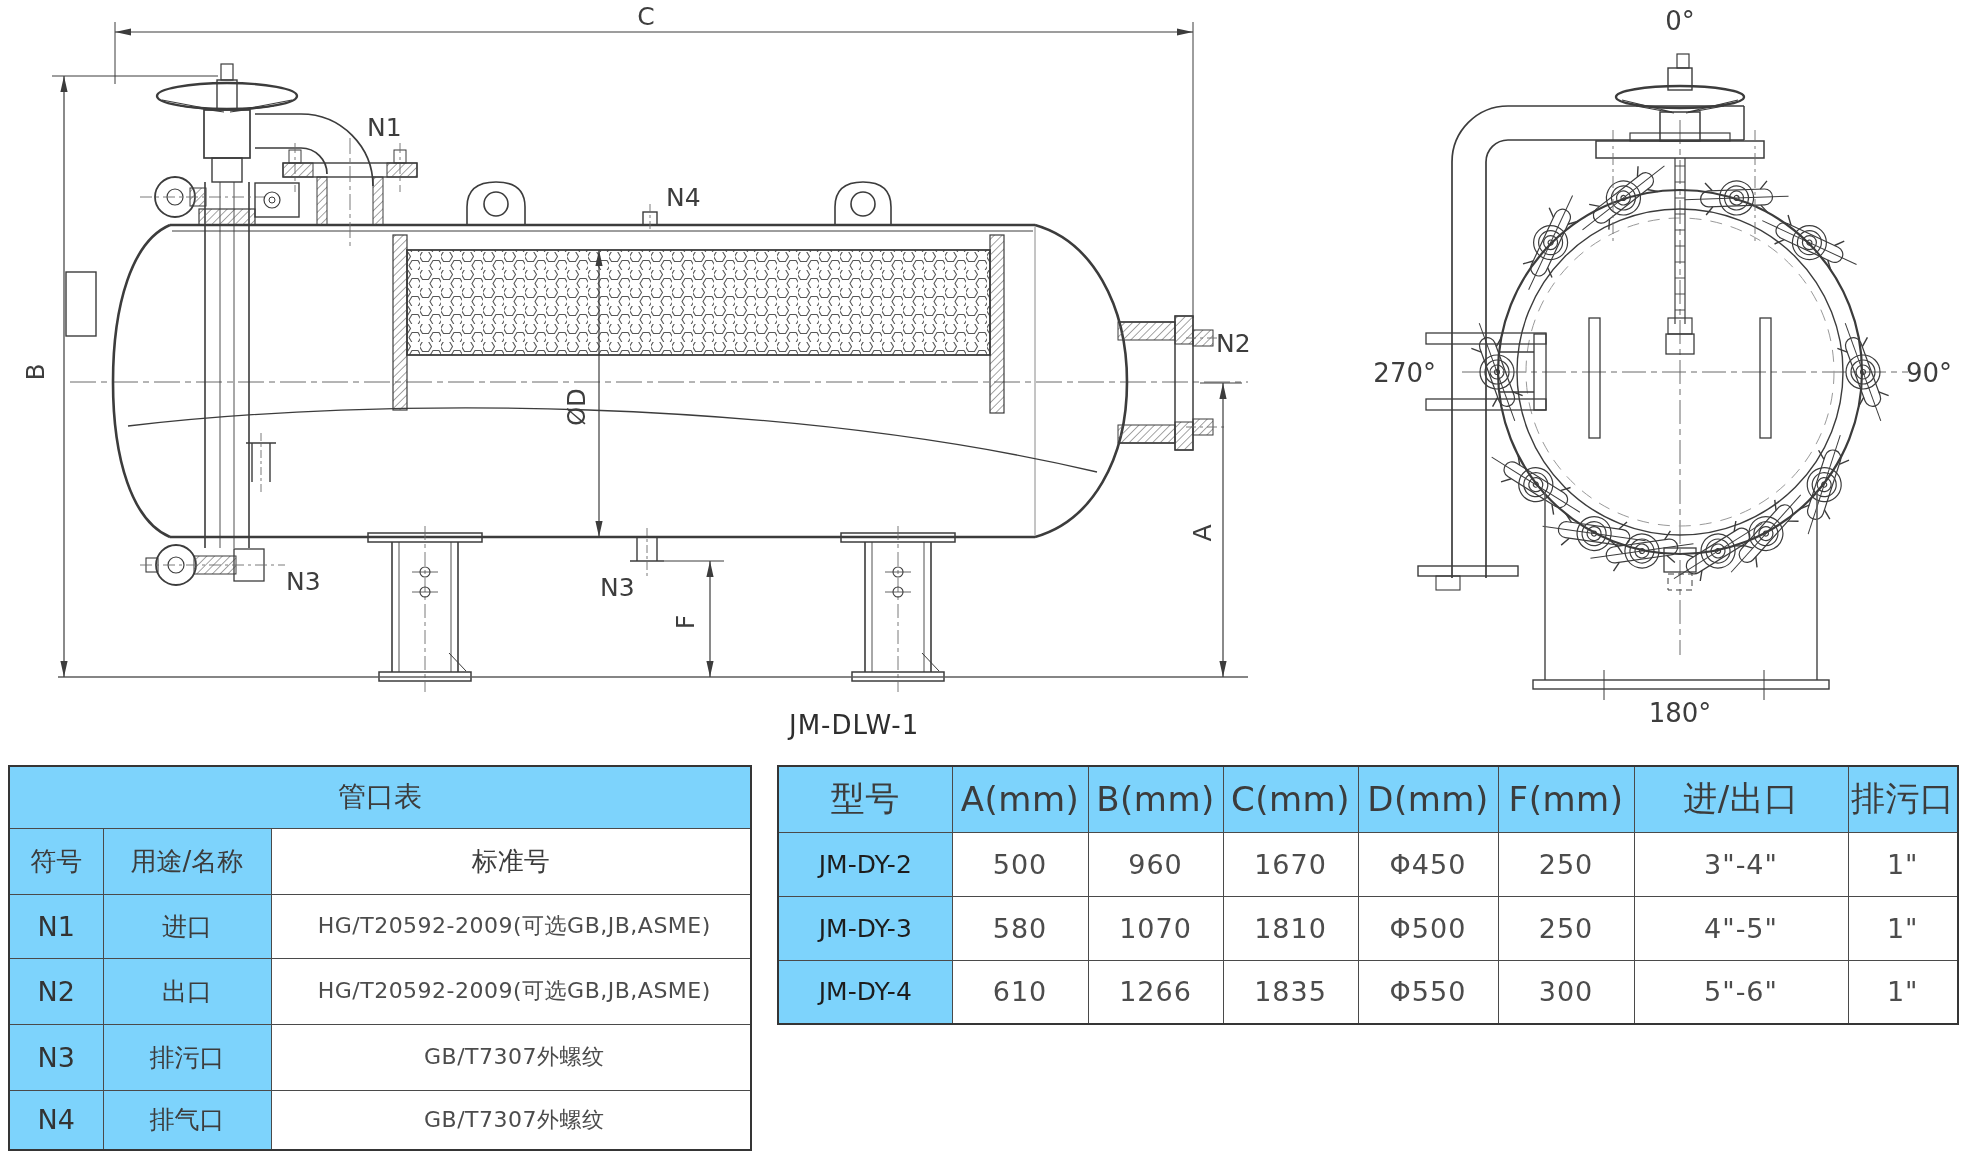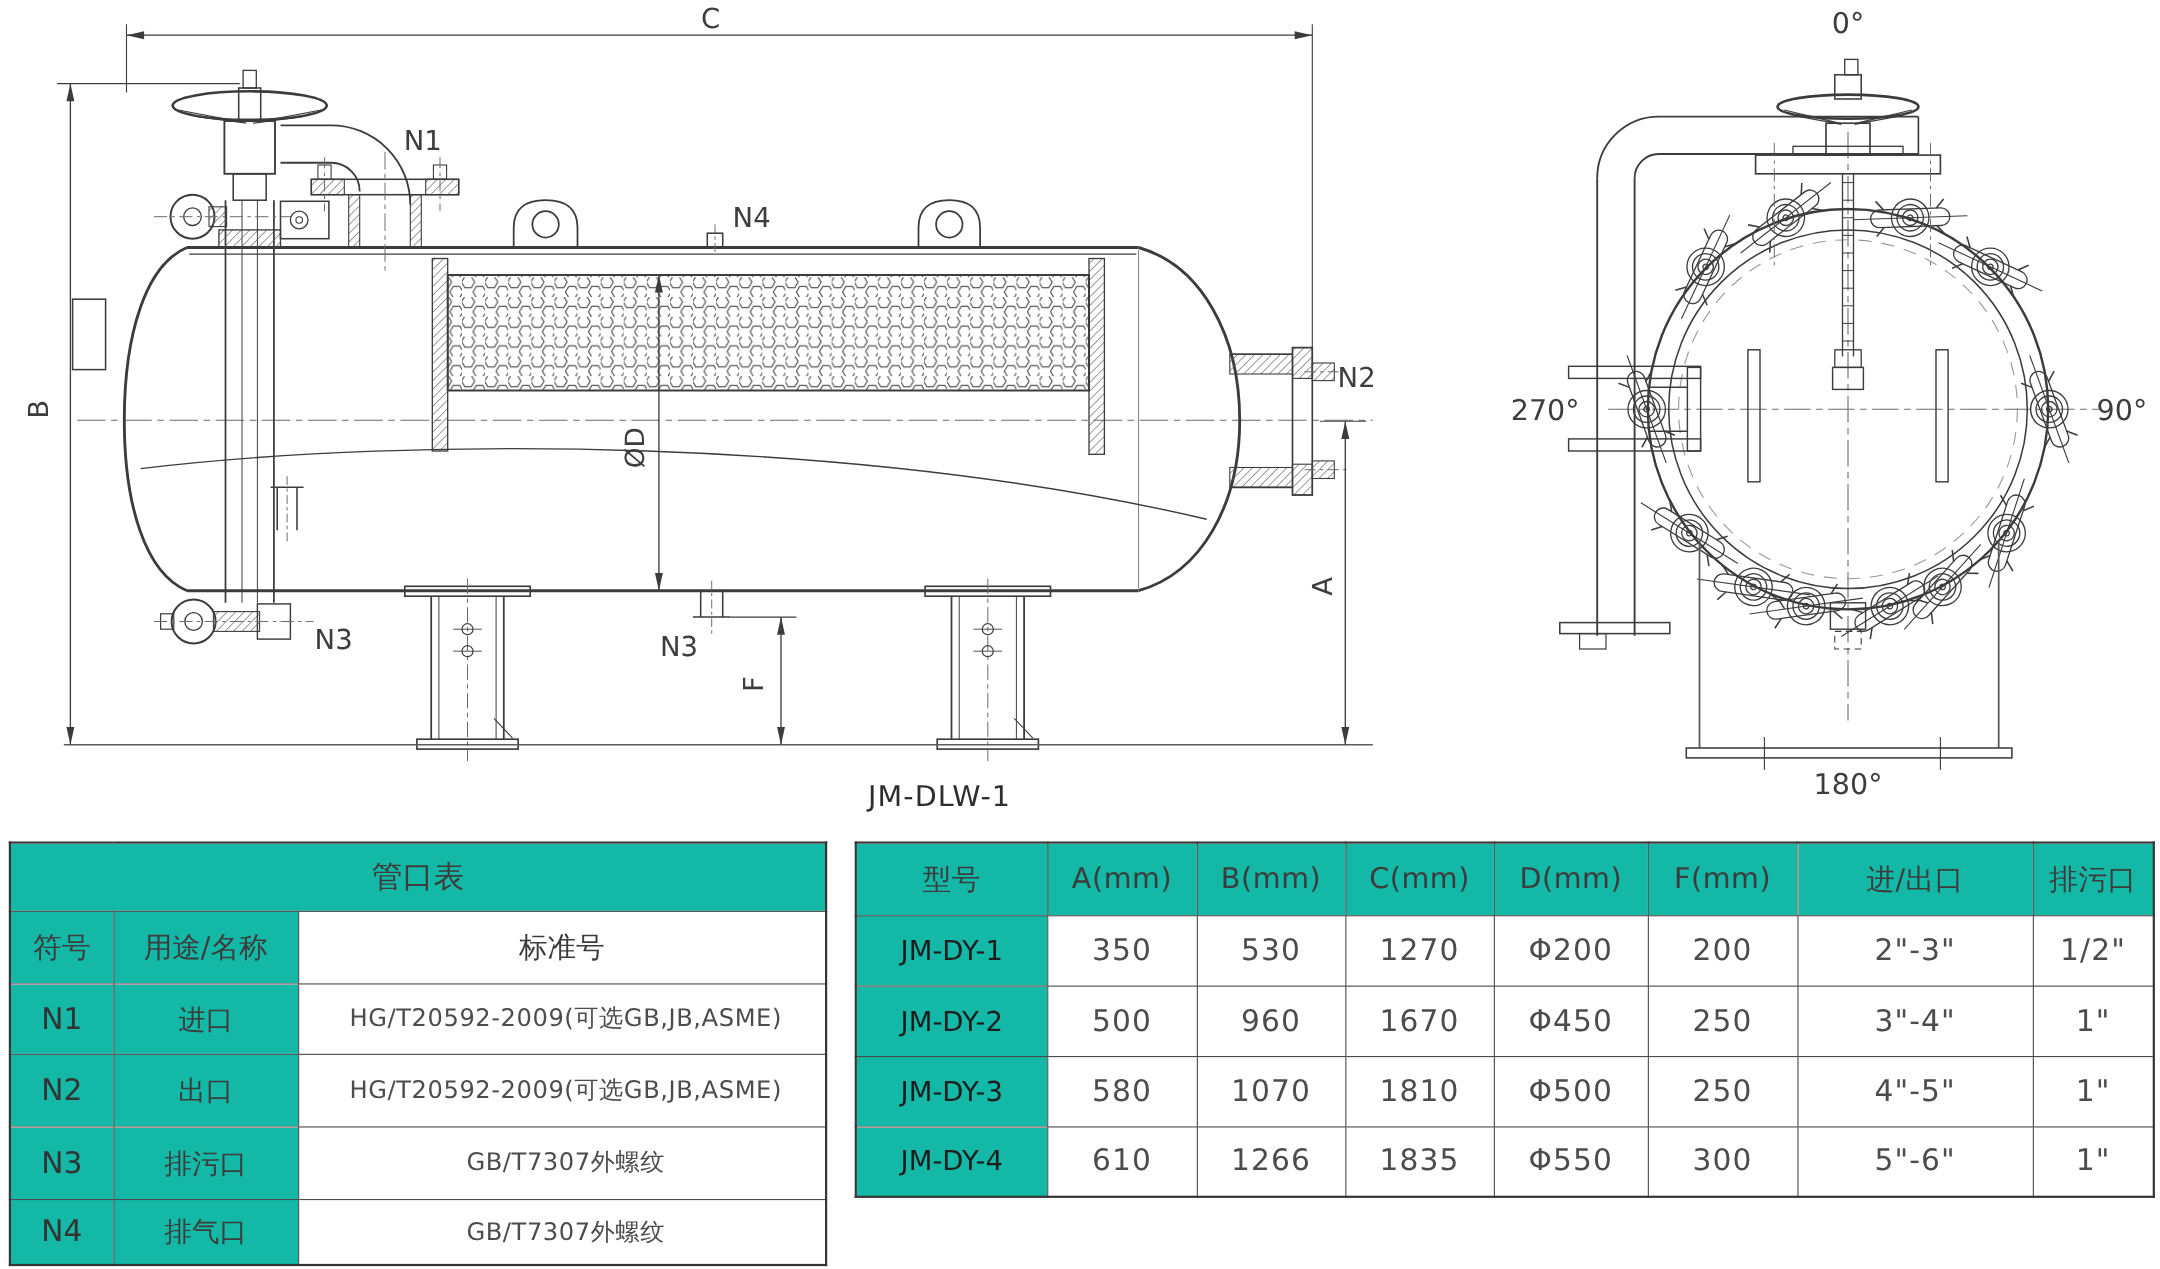--- a/index.html
+++ b/index.html
@@ -8,26 +8,26 @@
   svg text{font-family:"DejaVu Sans","Liberation Sans",sans-serif;fill:#3d3d3d;stroke:none;}
   .drawing{position:absolute;left:0;top:0;}
   .dwg-title{position:absolute;left:789px;top:710px;width:200px;
              font-size:26px;color:#2e2e2e;letter-spacing:1px;}
   table{border-collapse:collapse;table-layout:fixed;position:absolute;background:#fff;}
   .tbl-left{left:8px;top:765px;width:742px;}
   .tbl-right{left:777px;top:765px;width:1181px;}
   td,th{border:1.6px solid #4a4a4a;text-align:center;vertical-align:middle;
         color:#3c3c3c;font-weight:normal;overflow:hidden;white-space:nowrap;}
   table{border:2.6px solid #353535;}
-  .g{background:#14b8a6;}
+  .g{background:#7dd3fc;}
   .tbl-left th{font-size:26px;}
   .tbl-left .sym{font-size:27px;color:#333;}
   .tbl-left .use{font-size:25px;}
   .tbl-left .std{font-size:22px;text-align:center;padding-left:8px;color:#4c4c4c;letter-spacing:0.5px;}
-  .tbl-right th{font-size:26px;letter-spacing:0.5px;}
+  .tbl-right th{font-size:34px;letter-spacing:0.5px;}
   .tbl-right .mod{font-size:25px;color:#1d1d1d;}
   .tbl-right .num{font-size:27px;color:#4c4c4c;letter-spacing:1px;}
 </style>
 </head>
 <body>
 
 <div class="stage">
 
 <svg class="drawing" width="1964" height="762" viewBox="0 0 1964 762">
   <defs>
@@ -366,30 +366,20 @@
     <th class="g">型号</th>
     <th class="g">A(mm)</th>
     <th class="g">B(mm)</th>
     <th class="g">C(mm)</th>
     <th class="g">D(mm)</th>
     <th class="g">F(mm)</th>
     <th class="g">进/出口</th>
     <th class="g">排污口</th>
   </tr>
   <tr style="height:64px">
-    <td class="g mod">JM-DY-1</td>
-    <td class="num">350</td>
-    <td class="num">530</td>
-    <td class="num">1270</td>
-    <td class="num">Φ200</td>
-    <td class="num">200</td>
-    <td class="num">2"-3"</td>
-    <td class="num">1/2"</td>
-  </tr>
-  <tr style="height:64px">
     <td class="g mod">JM-DY-2</td>
     <td class="num">500</td>
     <td class="num">960</td>
     <td class="num">1670</td>
     <td class="num">Φ450</td>
     <td class="num">250</td>
     <td class="num">3"-4"</td>
     <td class="num">1"</td>
   </tr>
   <tr style="height:64px">

